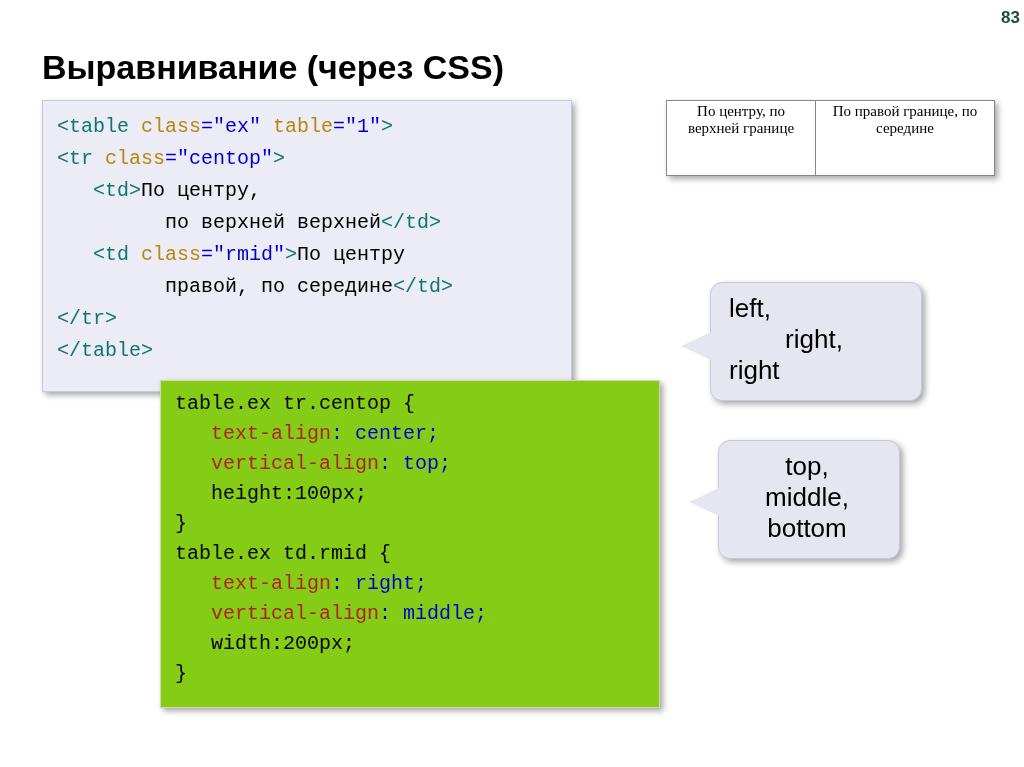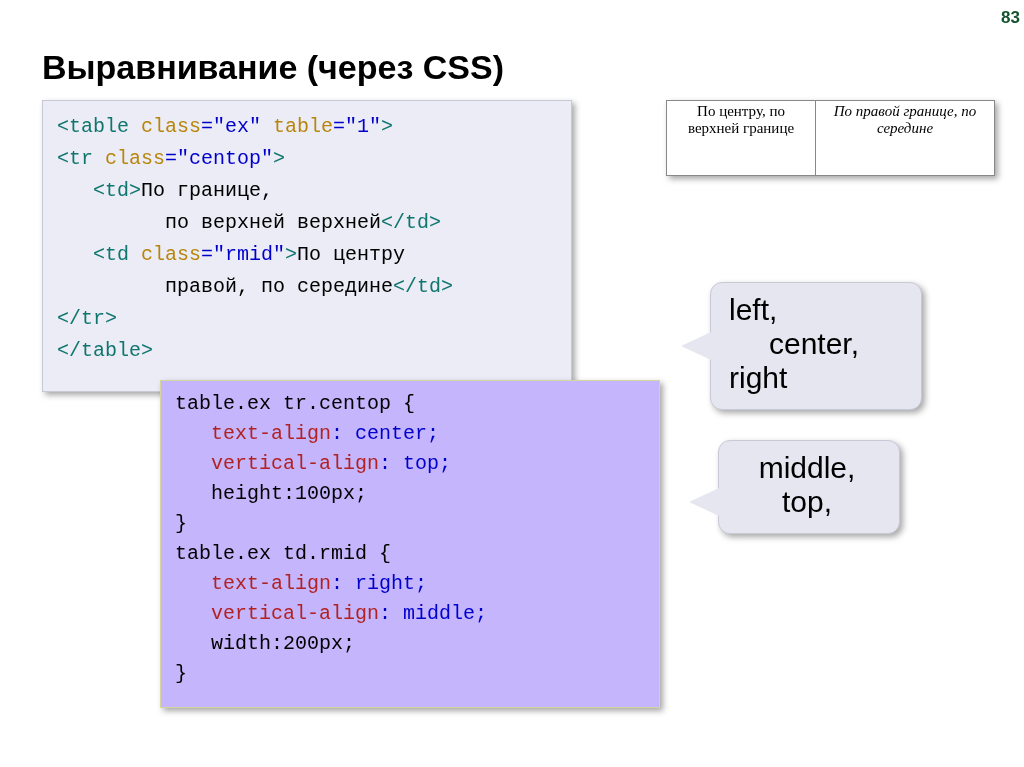--- a/index.html
+++ b/index.html
@@ -45,21 +45,21 @@
     top: 100px;
     left: 42px;
     width: 500px;
     height: 270px;
   }
   .css-box {
     top: 380px;
     left: 160px;
     width: 470px;
     height: 310px;
-    background: #c4b5fd;
+    background: #84cc16;
     border: 1px solid #d6d4a0;
     box-shadow: 3px 3px 6px rgba(0,0,0,0.35);
     font-family: "Courier New", monospace;
     font-size: 20px;
     line-height: 30px;
     padding: 8px 14px;
     white-space: pre;
     position: absolute;
     z-index: 5;
   }
@@ -68,21 +68,21 @@
   .tok-str { color: #0000cd; }
   .tok-prop { color: #b22222; }
   .tok-val  { color: #0000cd; }
   .note {
     position: absolute;
     background: #e5e6f0;
     border: 1px solid #c7c9d6;
     border-radius: 12px;
     box-shadow: 3px 3px 6px rgba(0,0,0,0.35);
     font-family: Arial, Helvetica, sans-serif;
-    font-size: 30px;
+    font-size: 26px;
     color: #000;
     padding: 10px 22px 14px 18px;
     text-align: left;
     z-index: 10;
   }
   .note1 { top: 282px; left: 710px; width: 170px; }
   .note1 .l1 { text-align: left; }
   .note1 .l2 { text-align: center; }
   .note1 .l3 { }
   .note2 { top: 440px; left: 718px; width: 140px; text-align: center; }
@@ -117,58 +117,59 @@
     font-size: 15px;
     background: #fff;
   }
   table.ex td {
     border: 1px solid #888;
     height: 70px;
     width: 140px;
     padding: 2px 4px;
   }
   table.ex tr.centop td { text-align: center; vertical-align: top; }
-  table.ex td.rmid { text-align: right; vertical-align: middle; width: 170px; font-style: italic; }
+  table.ex td.rmid { text-align: right; vertical-align: middle; width: 170px; }
 </style>
 </head>
 <body>
 
 <div class="page-num">83</div>
 <div class="title">Выравнивание (через CSS)</div>
 
 <div class="code-box html-box"><span class="tok-pun">&lt;table</span><span class="tok-attr"> class</span><span class="tok-str">="ex"</span><span class="tok-attr"> table</span><span class="tok-str">="1"</span><span class="tok-pun">&gt;</span>
 <span class="tok-pun">&lt;tr</span><span class="tok-attr"> class</span><span class="tok-str">="centop"</span><span class="tok-pun">&gt;</span>
-<span>   </span><span class="tok-pun">&lt;td&gt;</span><span>По границе,</span>
+<span>   </span><span class="tok-pun">&lt;td&gt;</span><span>По центру,</span>
 <span>         по верхней верхней</span><span class="tok-pun">&lt;/td&gt;</span>
 <span>   </span><span class="tok-pun">&lt;td</span><span class="tok-attr"> class</span><span class="tok-str">="rmid"</span><span class="tok-pun">&gt;</span><span>По центру</span>
 <span>         правой, по середине</span><span class="tok-pun">&lt;/td&gt;</span>
 <span class="tok-pun">&lt;/tr&gt;</span>
 <span class="tok-pun">&lt;/table&gt;</span></div>
 
 <div class="css-box"><span>table.ex tr.centop {</span>
 <span class="tok-prop">   text-align</span><span class="tok-val">: center;</span>
 <span class="tok-prop">   vertical-align</span><span class="tok-val">: top;</span>
 <span>   height:100px;</span>
 <span>}</span>
 <span>table.ex td.rmid {</span>
 <span class="tok-prop">   text-align</span><span class="tok-val">: right;</span>
 <span class="tok-prop">   vertical-align</span><span class="tok-val">: middle;</span>
 <span>   width:200px;</span>
 <span>}</span></div>
 
 <div class="note note1">
   <div class="l1">left,</div>
-  <div class="l2">center,</div>
+  <div class="l2">right,</div>
   <div class="l3">right</div>
 </div>
 <div class="tail tail1"></div>
 
 <div class="note note2">
+  <div>top,</div>
   <div>middle,</div>
-  <div>top,</div>
+  <div>bottom</div>
 </div>
 <div class="tail tail2"></div>
 
 <div class="demo-wrap">
   <table class="ex">
     <tbody>
         <tr class="centop">
       <td>По центру, по верхней границе</td>
       <td class="rmid">По правой границе, по середине</td>
     </tr>

